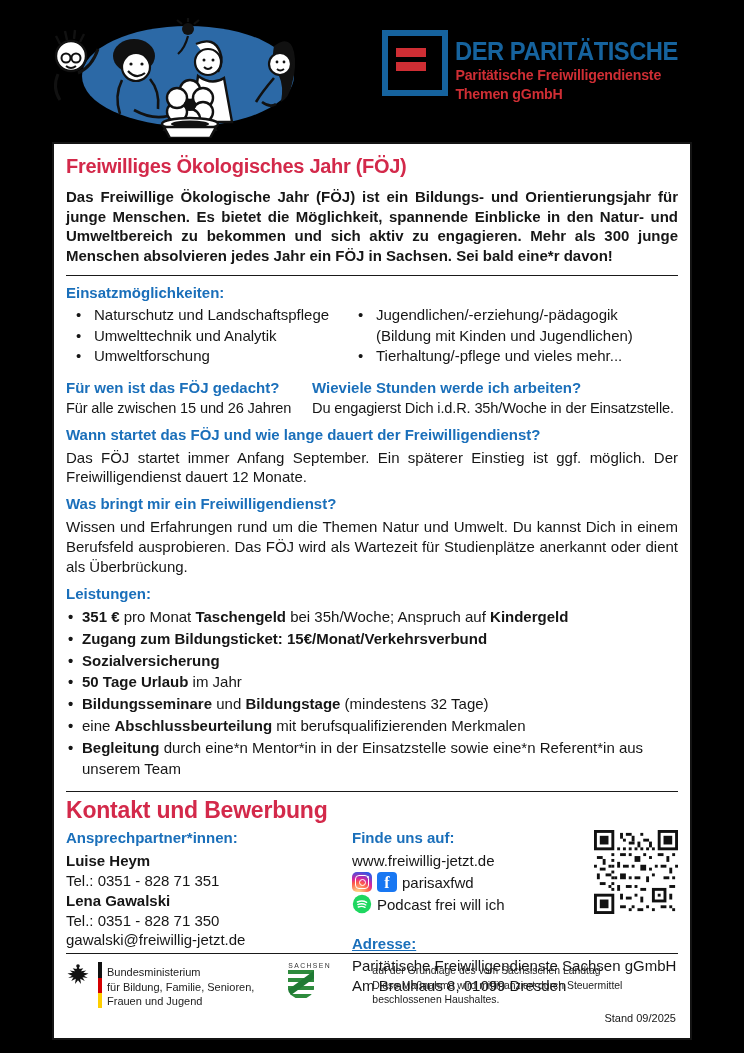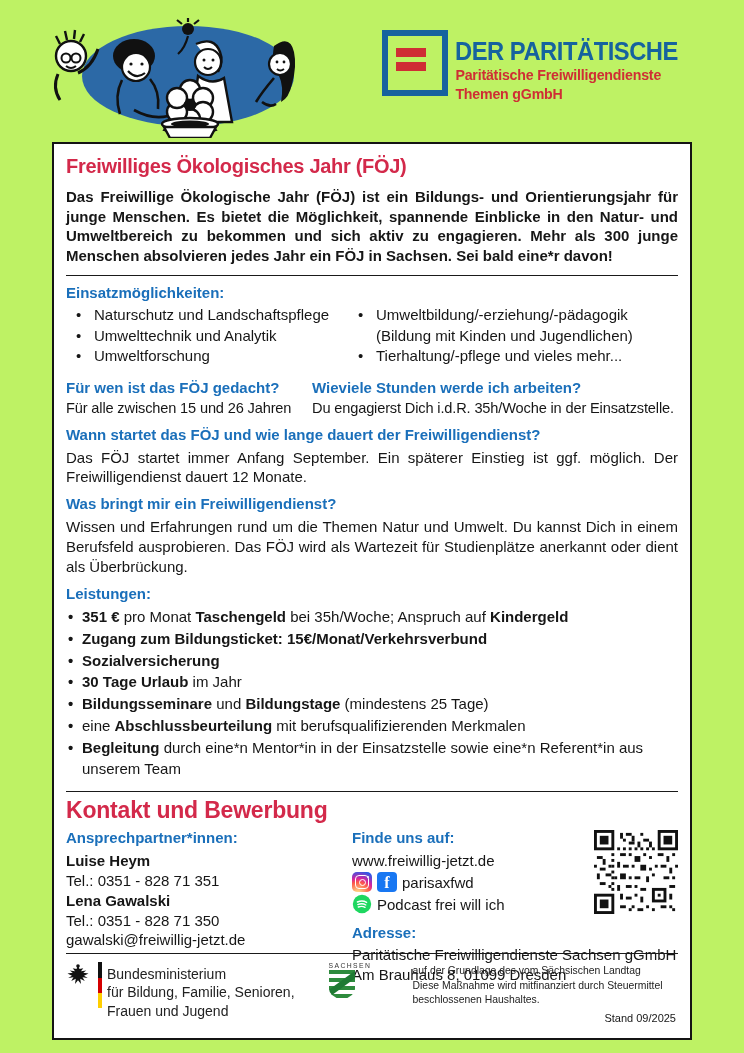--- a/index.html
+++ b/index.html
@@ -1,17 +1,17 @@
 <!DOCTYPE html>
 <html><head>
 <meta charset="utf-8">
 <style>
   html,body{margin:0;padding:0;background:#fff;}
   body{width:744px;height:1053px;font-family:"Liberation Sans",sans-serif;color:#161616;position:relative;overflow:hidden;}
-  .page{position:relative;width:744px;height:1053px;background:#bef264;}
+  .page{position:relative;width:744px;height:1053px;background:#000000;}
 
   
   .header{position:absolute;left:0;top:0;width:744px;height:140px;}
   .illu{position:absolute;left:38px;top:18px;}
   .logo{position:absolute;right:54px;top:30px;display:flex;align-items:flex-start;}
   .logo-square{position:relative;width:54px;height:54px;border:6px solid #16639e;flex:0 0 auto;}
   .logo-eq{position:absolute;left:8px;top:12px;width:30px;height:9px;background:#cf2e34;}
   .logo-eq2{top:26px;}
   .logo-text{margin-left:7px;margin-top:8px;}
   .logo-title{color:#16639e;font-weight:bold;font-size:25px;letter-spacing:-.5px;transform:scaleX(.95);transform-origin:left;white-space:nowrap;line-height:1.1;}
@@ -54,21 +54,21 @@
   .ig .cam{position:absolute;left:3px;top:3px;width:12px;height:12px;border:1.6px solid #fff;border-radius:4px;}
   .ig .lens{position:absolute;left:6.5px;top:6.5px;width:5px;height:5px;border:1.5px solid #fff;border-radius:50%;}
   .ig .dotf{position:absolute;right:3.5px;top:3.5px;width:2px;height:2px;background:#fff;border-radius:50%;}
   .fb{border-radius:4px;background:#1877f2;color:#fff;font-weight:bold;font-size:16px;text-align:center;line-height:21px;font-family:"Liberation Serif",serif;}
   .qr{position:absolute;right:0;top:2px;width:84px;height:84px;}
 
   
   .footer{position:absolute;left:12px;right:12px;bottom:4px;border-top:1.5px solid #1a1a1a;padding-top:8px;height:72px;display:flex;align-items:flex-start;}
   .ministry{display:flex;align-items:flex-start;gap:5px;}
   .flag-bar{width:4px;height:46px;background:linear-gradient(#111 0 34%,#d40000 34% 67%,#ffce00 67% 100%);margin-left:3px;}
-  .ministry-text{font-size:14px;line-height:1.32;color:#222;padding-top:3px;}
+  .ministry-text{font-size:11px;line-height:1.32;color:#222;padding-top:3px;}
   .sachsen{margin-left:34px;width:58px;}
   .sachsen-label{font-size:6.8px;letter-spacing:1.4px;color:#333;margin-bottom:1px;}
   .funding{margin-left:26px;font-size:10.4px;line-height:1.4;color:#222;padding-top:2px;}
   .stand{position:absolute;right:2px;bottom:10px;font-size:11px;color:#161616;}
 </style>
 </head>
 <body>
 
 <div class="page">
 
@@ -160,21 +160,21 @@
               <span>Umwelttechnik und Analytik</span>
             </div>
           <div class="b-item">
               <span class="dot">•</span>
               <span>Umweltforschung</span>
             </div>
         </div>
         <div class="e-right">
           <div class="b-item">
               <span class="dot">•</span>
-            <span><span>Umweltbildung/-erziehung/-pädagogik</span><br><span class="sub-line">(Bildung mit Kinden und Jugendlichen)</span></span>
+            <span><span>Jugendlichen/-erziehung/-pädagogik</span><br><span class="sub-line">(Bildung mit Kinden und Jugendlichen)</span></span>
           </div>
           <div class="b-item">
               <span class="dot">•</span>
               <span>Tierhaltung/-pflege und vieles mehr...</span>
             </div>
         </div>
       </div>
     </div>
 
     <div class="qa-row">
@@ -208,25 +208,25 @@
       <div class="leist">
           <span class="dot">•</span>
         <span><span class="b">Zugang zum Bildungsticket: 15€/Monat/Verkehrsverbund</span></span>
       </div>
       <div class="leist">
           <span class="dot">•</span>
         <span><span class="b">Sozialversicherung</span></span>
       </div>
       <div class="leist">
           <span class="dot">•</span>
-        <span><span class="b">30 Tage Urlaub</span><span> im Jahr</span></span>
-      </div>
-      <div class="leist">
-          <span class="dot">•</span>
-        <span><span class="b">Bildungsseminare</span><span> und </span><span class="b">Bildungstage</span><span> (mindestens 25 Tage)</span></span>
+        <span><span class="b">50 Tage Urlaub</span><span> im Jahr</span></span>
+      </div>
+      <div class="leist">
+          <span class="dot">•</span>
+        <span><span class="b">Bildungsseminare</span><span> und </span><span class="b">Bildungstage</span><span> (mindestens 32 Tage)</span></span>
       </div>
       <div class="leist">
           <span class="dot">•</span>
         <span><span>eine </span><span class="b">Abschlussbeurteilung</span><span> mit berufsqualifizierenden Merkmalen</span></span>
       </div>
       <div class="leist">
           <span class="dot">•</span>
         <span><span class="b">Begleitung</span><span> durch eine*n Mentor*in in der Einsatzstelle sowie eine*n Referent*in aus unserem Team</span></span>
       </div>
     </div>
@@ -259,21 +259,21 @@
         </div>
         <div class="social-row">
           <span class="icon-20">
             <svg width="20" height="20" viewBox="0 0 24 24">
                 <circle cx="12" cy="12" r="11" fill="#1ed760"></circle>
                 <path d="M6.5 9.6 c3.4-1.4 8-1.3 11 .5 M7 12.7 c3-1.2 7-1.1 9.6 .5 M7.6 15.6 c2.5-1 5.8-.9 8 .4" stroke="#fff" stroke-width="1.7" fill="none" stroke-linecap="round"></path>
               </svg>
           </span>
           <span>Podcast frei will ich</span>
         </div>
-        <div class="h-blue" style="margin-top:8px;">Adresse:</div>
+        <div class="h-blue" style="margin-top:19px;text-decoration:underline;">Adresse:</div>
         <div class="k-line">Paritätische Freiwilligendienste Sachsen gGmbH</div>
         <div class="k-line">Am Brauhaus 8, 01099 Dresden</div>
       </div>
 
       <div class="qr">
         <svg width="84" height="84" viewBox="0 0 29 29">
           <rect width="29" height="29" fill="#fff"></rect>
           <g fill="#111">
             <rect x="0" y="0" width="7" height="7"></rect>
               <rect x="22" y="0" width="7" height="7"></rect>

